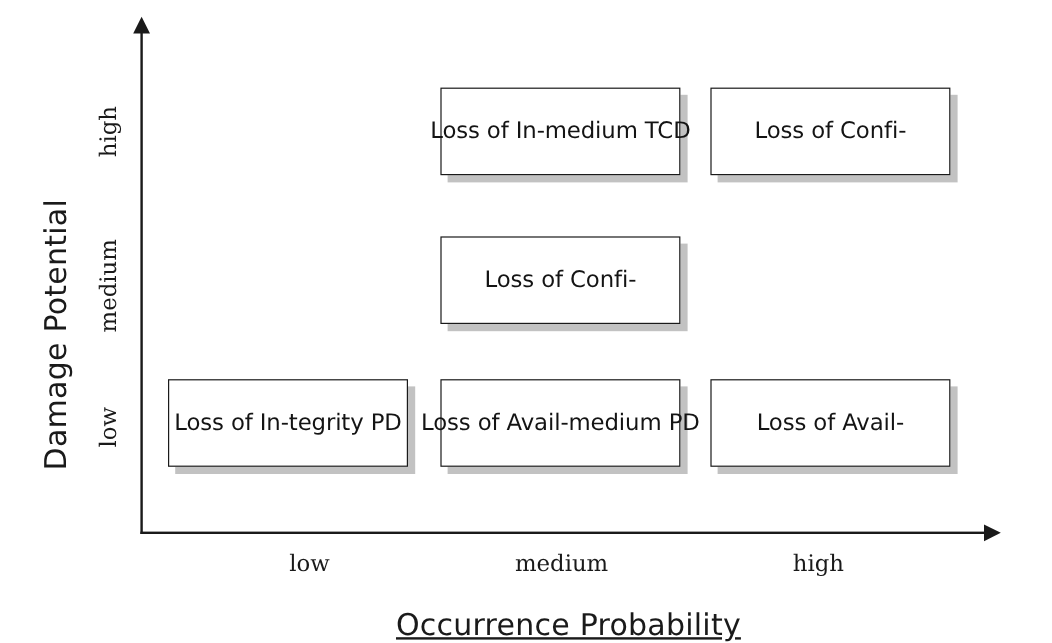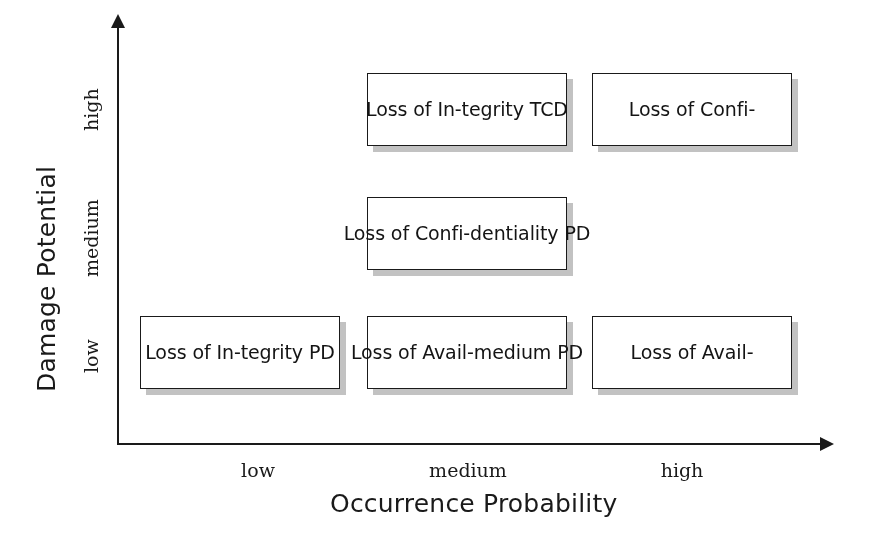--- a/index.html
+++ b/index.html
@@ -68,21 +68,22 @@
     letter-spacing: 0.2px;
   }
   #y-axis-title {
     transform-origin: 0 0;
     transform: rotate(-90deg);
     left: 32px;
     top: 392px;
   }
   #x-axis-title {
     left: 330px;
-    top: 489px;
+    top: 506px;
+    text-decoration: underline;
   }
 
   
   .tick-label {
     position: absolute;
     font-family: "DejaVu Serif", serif;
     font-size: 19px;
     color: #1a1a1a;
     white-space: nowrap;
   }
@@ -151,29 +152,28 @@
   <div class="tick-label y-tick" id="y-tick-high">high</div>
   <div class="tick-label y-tick" id="y-tick-medium">medium</div>
   <div class="tick-label y-tick" id="y-tick-low">low</div>
 
   <div class="tick-label x-tick" id="x-tick-low">low</div>
   <div class="tick-label x-tick" id="x-tick-medium">medium</div>
   <div class="tick-label x-tick" id="x-tick-high">high</div>
 
   <div class="cell-box col-medium row-high">
     <span class="cell-line">Loss of In-</span>
-    <span class="cell-line">tegrity TCD</span>
+    <span class="cell-line">medium TCD</span>
   </div>
   <div class="cell-box col-high row-high">
     <span class="cell-line">Loss of Confi-</span>
   </div>
 
   <div class="cell-box col-medium row-medium">
     <span class="cell-line">Loss of Confi-</span>
-    <span class="cell-line">dentiality PD</span>
   </div>
 
   <div class="cell-box col-low row-low">
     <span class="cell-line">Loss of In-</span>
     <span class="cell-line">tegrity PD</span>
   </div>
   <div class="cell-box col-medium row-low">
     <span class="cell-line">Loss of Avail-</span>
     <span class="cell-line">medium PD</span>
   </div>

